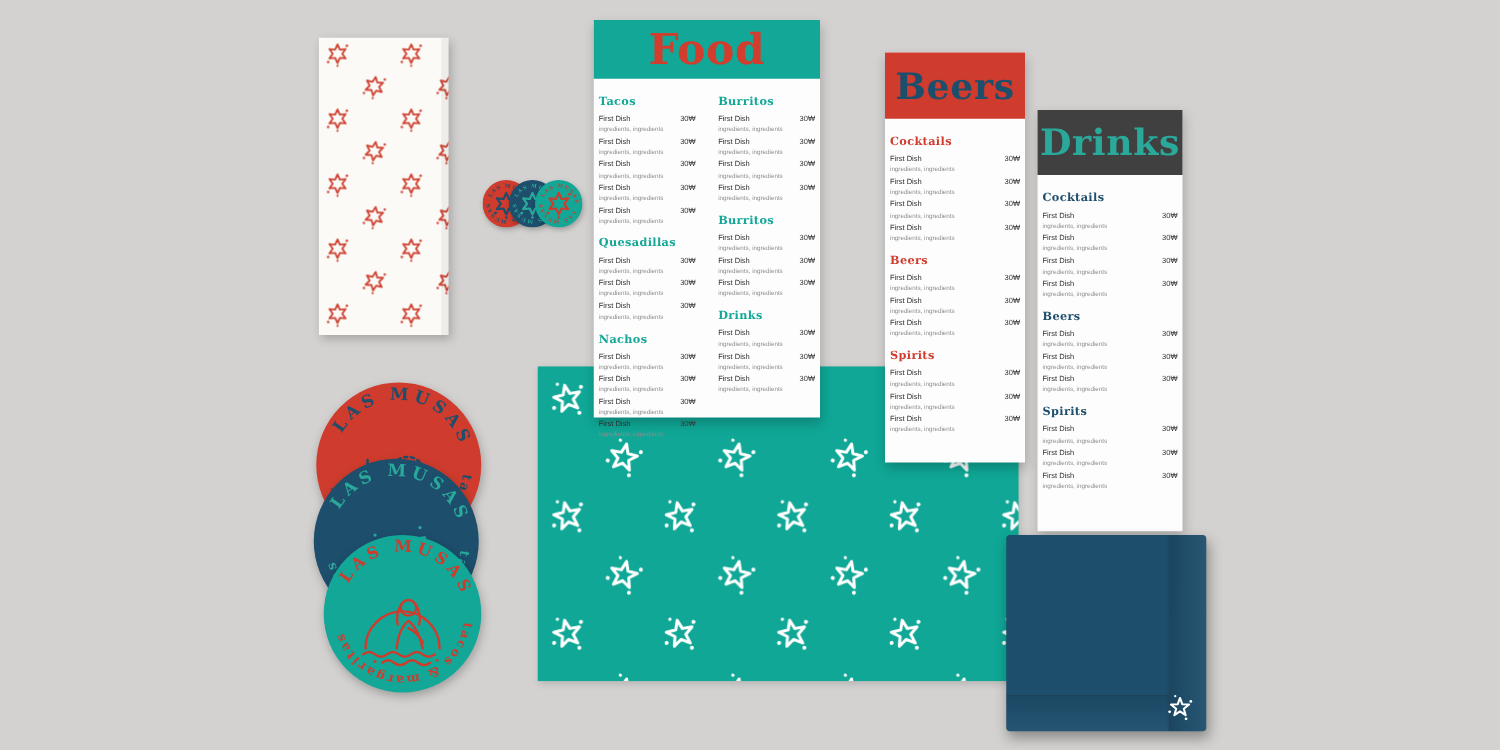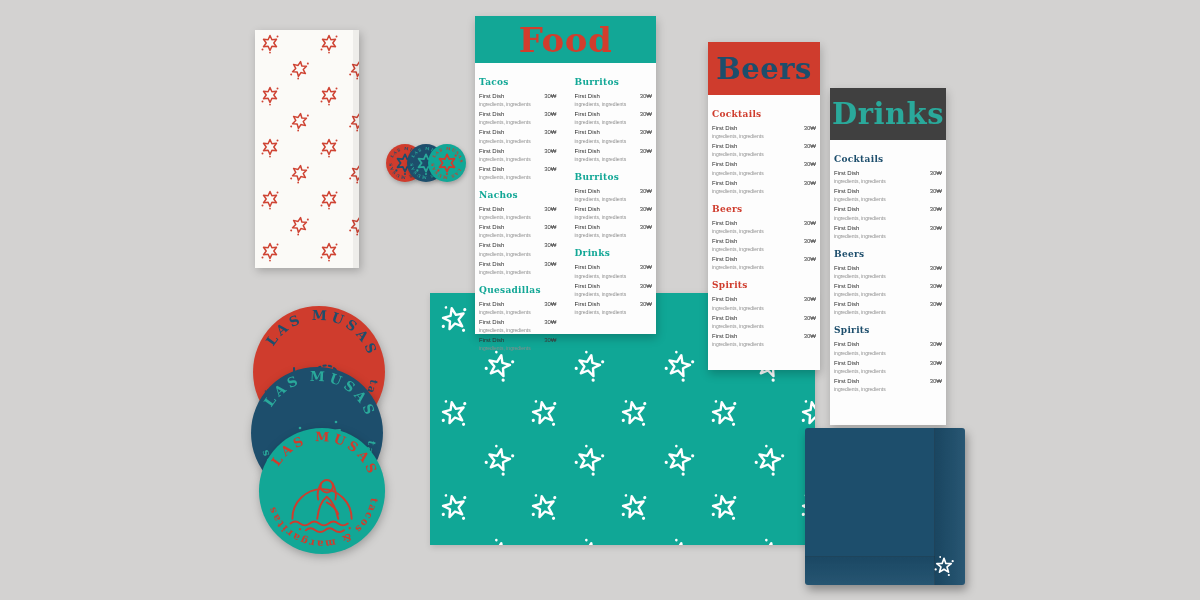--- a/index.html
+++ b/index.html
@@ -179,52 +179,52 @@
             </div>
             <div class="mitem">
               <div class="mrow">
                 <span class="mname">First Dish</span>
                 <span class="mprice">30₩</span>
               </div>
               <div class="mdesc">ingredients, ingredients</div>
             </div>
           </div>
           <div class="msec">
+            <div class="mhead">Quesadillas</div>
+            <div class="mitem">
+              <div class="mrow">
+                <span class="mname">First Dish</span>
+                <span class="mprice">30₩</span>
+              </div>
+              <div class="mdesc">ingredients, ingredients</div>
+            </div>
+            <div class="mitem">
+              <div class="mrow">
+                <span class="mname">First Dish</span>
+                <span class="mprice">30₩</span>
+              </div>
+              <div class="mdesc">ingredients, ingredients</div>
+            </div>
+            <div class="mitem">
+              <div class="mrow">
+                <span class="mname">First Dish</span>
+                <span class="mprice">30₩</span>
+              </div>
+              <div class="mdesc">ingredients, ingredients</div>
+            </div>
+          </div>
+          <div class="msec">
             <div class="mhead">Nachos</div>
             <div class="mitem">
               <div class="mrow">
                 <span class="mname">First Dish</span>
                 <span class="mprice">30₩</span>
               </div>
               <div class="mdesc">ingredients, ingredients</div>
             </div>
-            <div class="mitem">
-              <div class="mrow">
-                <span class="mname">First Dish</span>
-                <span class="mprice">30₩</span>
-              </div>
-              <div class="mdesc">ingredients, ingredients</div>
-            </div>
-            <div class="mitem">
-              <div class="mrow">
-                <span class="mname">First Dish</span>
-                <span class="mprice">30₩</span>
-              </div>
-              <div class="mdesc">ingredients, ingredients</div>
-            </div>
-            <div class="mitem">
-              <div class="mrow">
-                <span class="mname">First Dish</span>
-                <span class="mprice">30₩</span>
-              </div>
-              <div class="mdesc">ingredients, ingredients</div>
-            </div>
-          </div>
-          <div class="msec">
-            <div class="mhead">Quesadillas</div>
             <div class="mitem">
               <div class="mrow">
                 <span class="mname">First Dish</span>
                 <span class="mprice">30₩</span>
               </div>
               <div class="mdesc">ingredients, ingredients</div>
             </div>
             <div class="mitem">
               <div class="mrow">
                 <span class="mname">First Dish</span>

